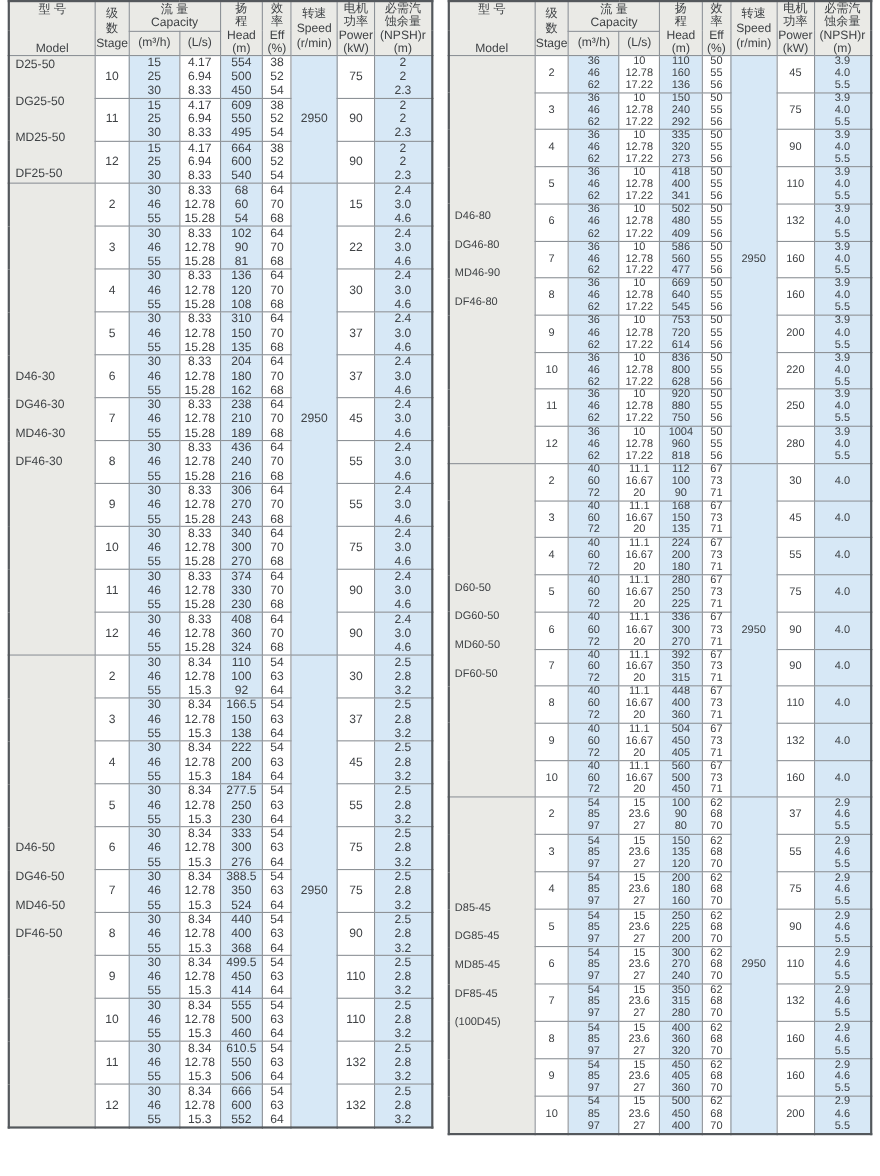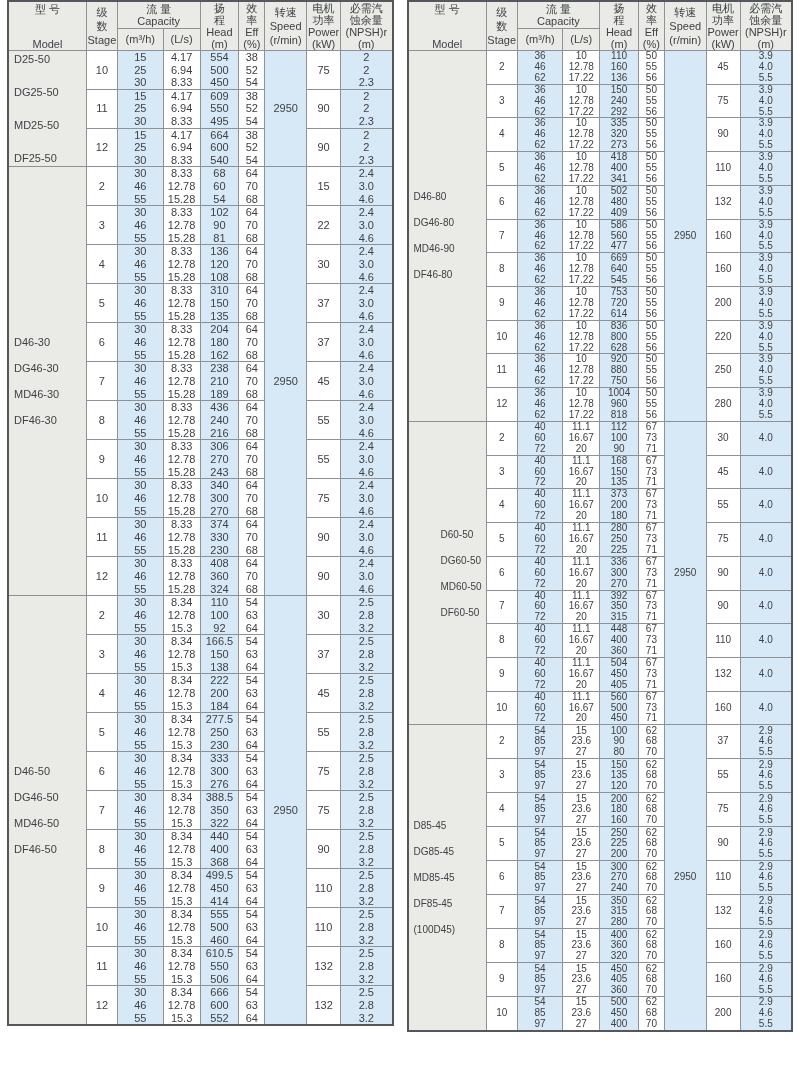--- a/index.html
+++ b/index.html
@@ -770,21 +770,21 @@
                 <div class="ln">55</div>
               </td>
               <td>
                 <div class="ln">8.34</div>
                 <div class="ln">12.78</div>
                 <div class="ln">15.3</div>
               </td>
               <td class="bg-blue">
                 <div class="ln">388.5</div>
                 <div class="ln">350</div>
-                <div class="ln">322</div>
+                <div class="ln">524</div>
               </td>
               <td>
                 <div class="ln">54</div>
                 <div class="ln">63</div>
                 <div class="ln">64</div>
               </td>
               <td>
                 <div class="ln">75</div>
               </td>
               <td class="bg-blue">
@@ -1400,21 +1400,21 @@
               <td class="bg-blue">
                 <div class="ln">3.9</div>
                 <div class="ln">4.0</div>
                 <div class="ln">5.5</div>
               </td>
             </tr>
           </tbody>
           <tbody>
             <tr style="height: 33px;">
               <td class="bg-gray" rowspan="9">
-                <div class="models" style="gap: 13px; margin-left: 27px;">
+                <div class="models" style="gap: 13px;">
                   <div class="ml">D60-50</div>
                   <div class="ml">DG60-50</div>
                   <div class="ml">MD60-50</div>
                   <div class="ml">DF60-50</div>
                 </div>
               </td>
               <td>
                 <div class="ln">2</div>
               </td>
               <td class="bg-blue">
@@ -1486,21 +1486,21 @@
                 <div class="ln">40</div>
                 <div class="ln">60</div>
                 <div class="ln">72</div>
               </td>
               <td>
                 <div class="ln">11.1</div>
                 <div class="ln">16.67</div>
                 <div class="ln">20</div>
               </td>
               <td class="bg-blue">
-                <div class="ln">373</div>
+                <div class="ln">224</div>
                 <div class="ln">200</div>
                 <div class="ln">180</div>
               </td>
               <td>
                 <div class="ln">67</div>
                 <div class="ln">73</div>
                 <div class="ln">71</div>
               </td>
               <td>
                 <div class="ln">55</div>

